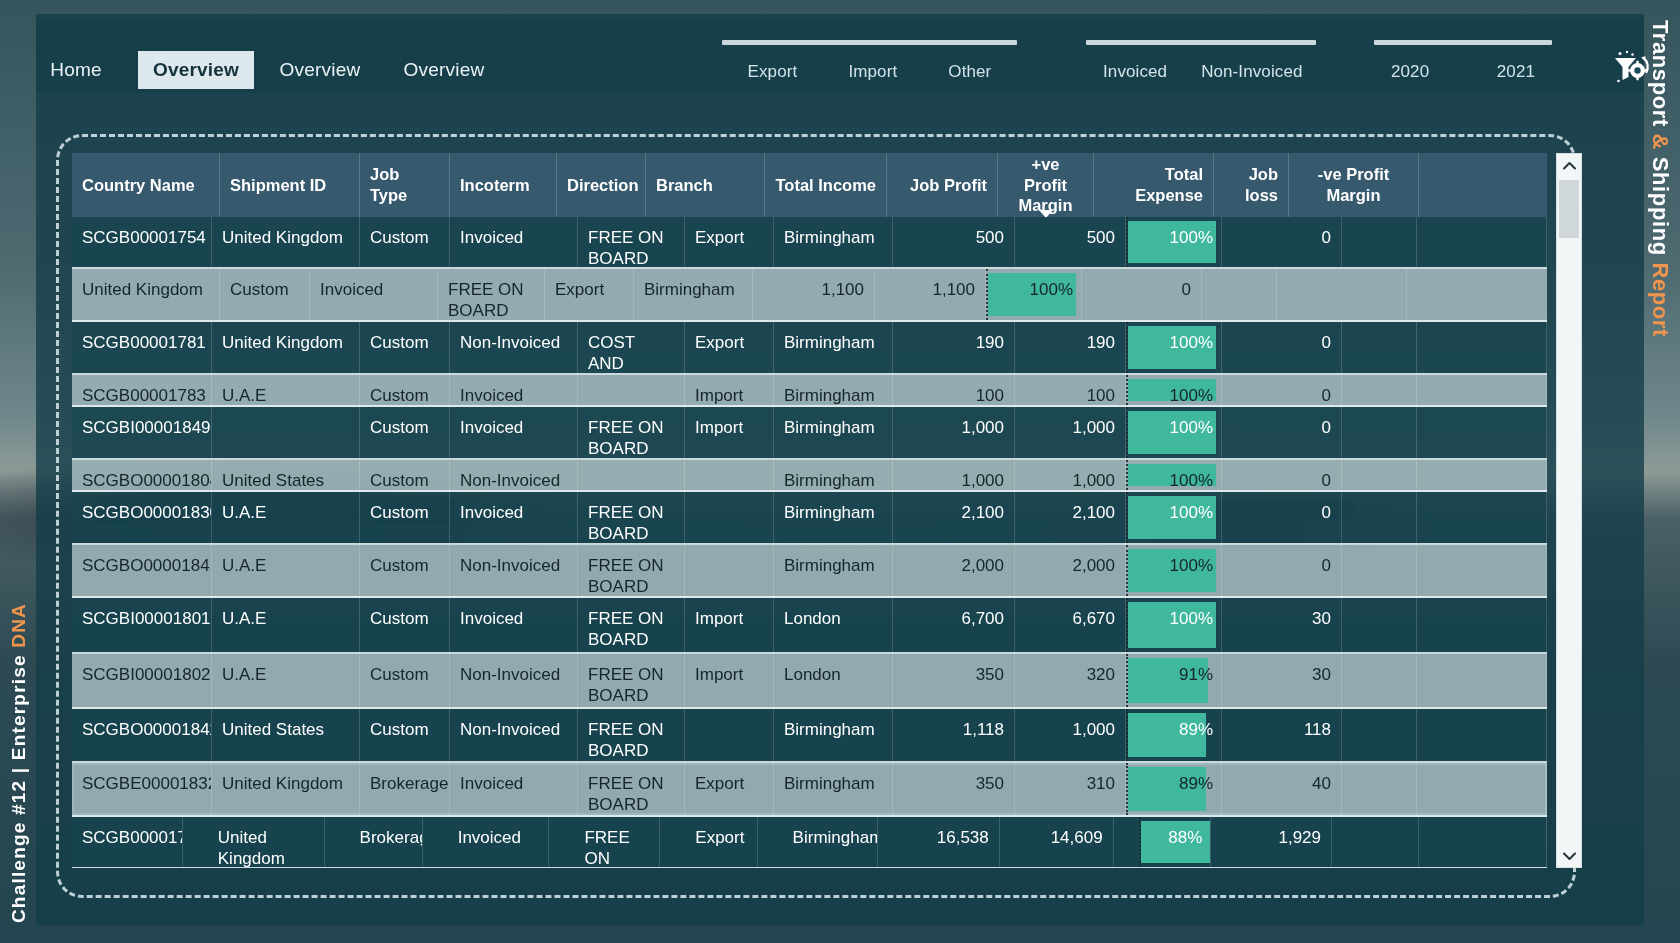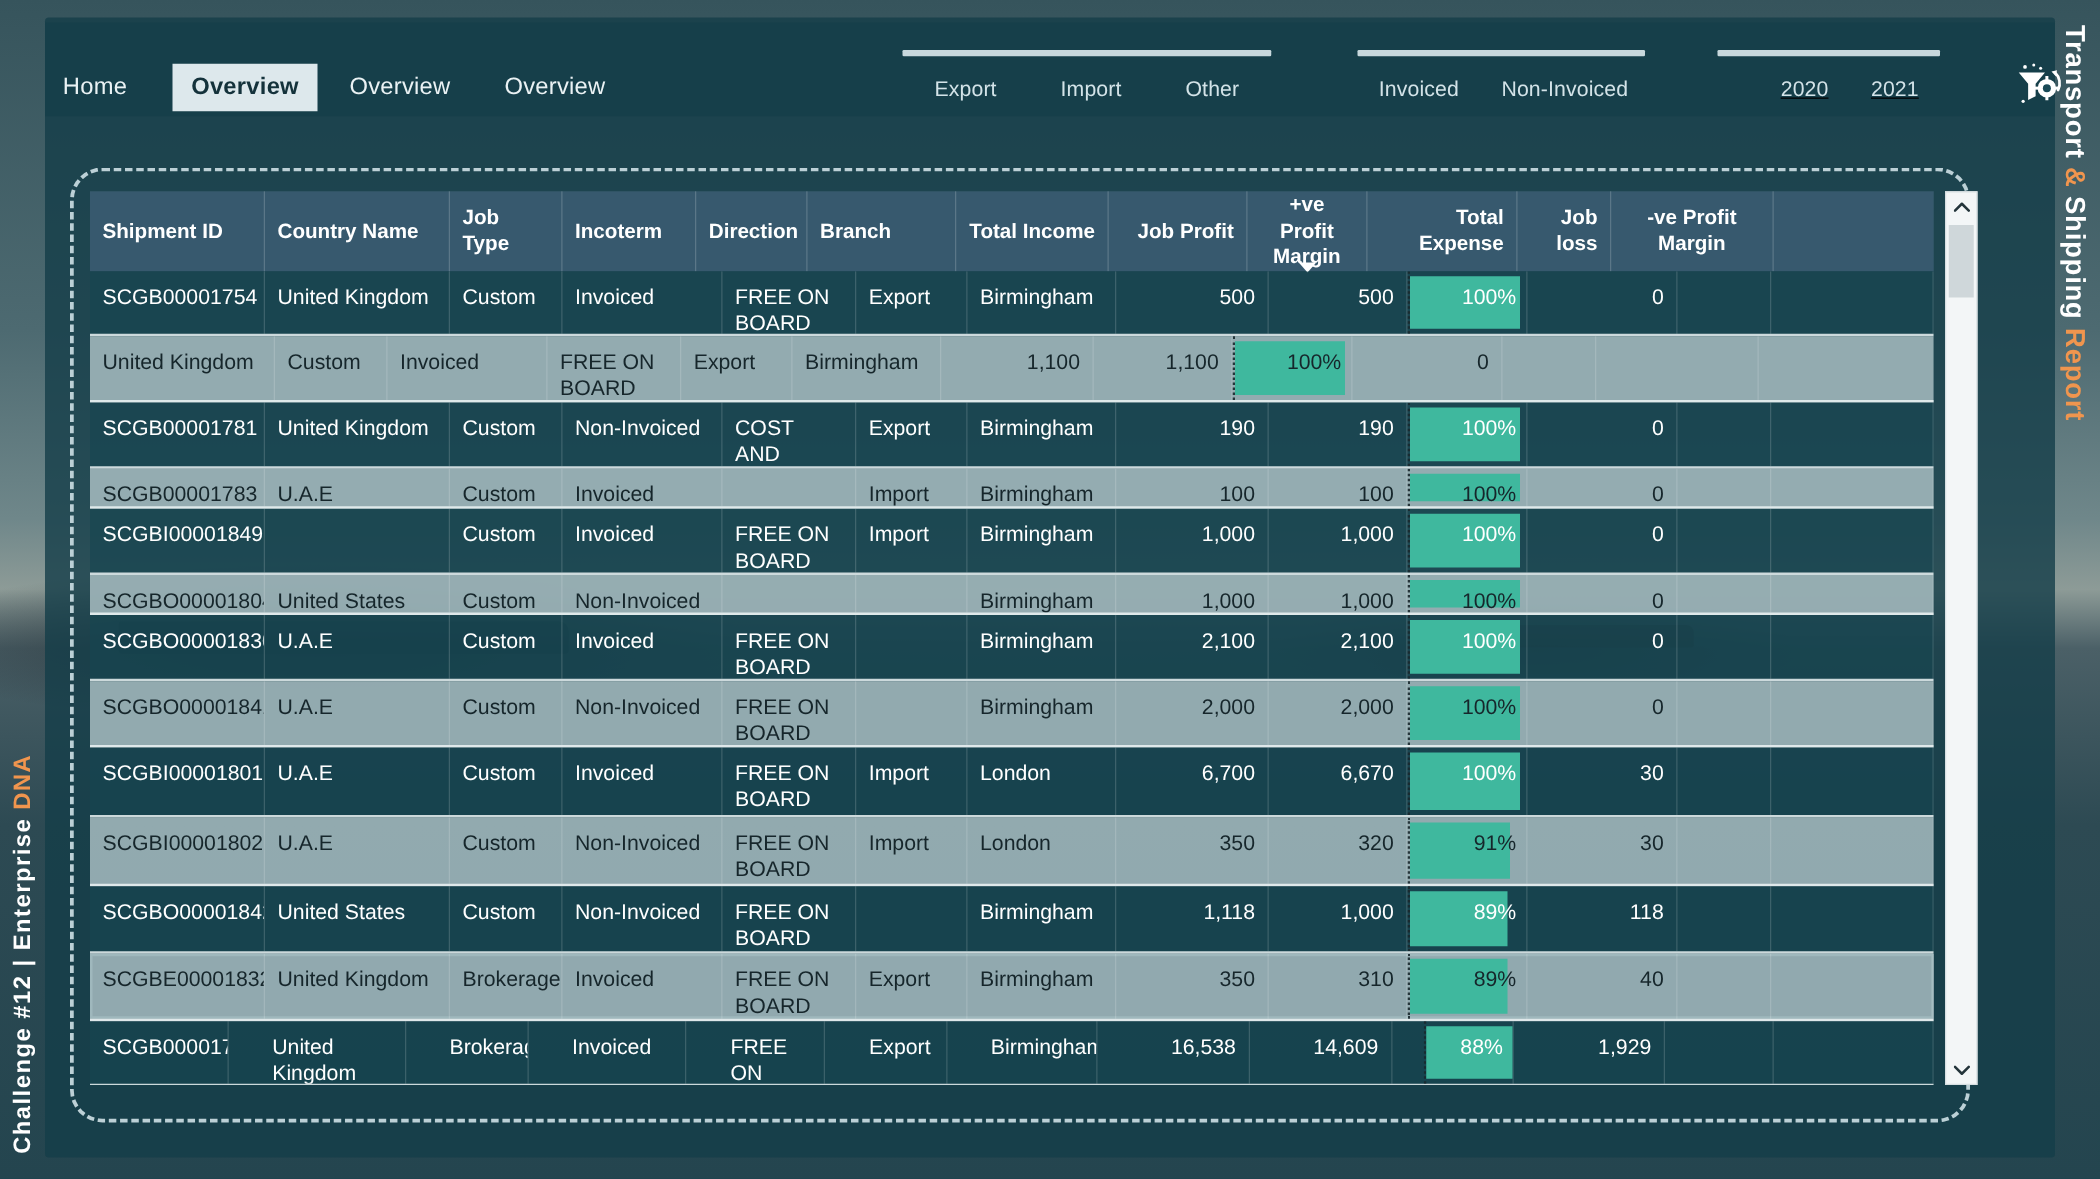--- a/index.html
+++ b/index.html
@@ -204,21 +204,21 @@
         </div>
         <div class="slicer" style="left: 1050px; width: 230px;">
           <div class="bar"></div>
           <div class="opts" style="justify-content: space-around;">
             <div class="opt">Invoiced</div>
             <div class="opt">Non-Invoiced</div>
           </div>
         </div>
         <div class="slicer" style="left: 1338px; width: 178px;">
           <div class="bar"></div>
-          <div class="opts" style="justify-content: flex-end; text-decoration: underline;">
+          <div class="opts" style="justify-content: space-between;">
             <div class="opt">2020</div>
             <div class="opt">2021</div>
           </div>
         </div>
       </div>
 
     <div id="clearfilter">
       <svg viewBox="0 0 46 46" width="46" height="46" aria-hidden="true">
         <path d="M7 12 H28 L20.5 21 V31 L14.5 34 V21 Z" fill="#ffffff"></path>
         <circle cx="29.5" cy="24.5" r="7.4" fill="#ffffff"></circle>
@@ -247,25 +247,25 @@
     <div class="vt">
       <span>Challenge #12  |  Enterprise </span><span class="o">DNA</span>
     </div>
   </div>
 
   <div id="dashframe"></div>
 
   <div id="tablewrap">
     <div id="tbl">
       <div class="thead" id="thead">
+          <div class="th " style="width: 148px;">
+            <span>Country Name</span>
+          </div>
           <div class="th " style="width: 140px;">
             <span>Shipment ID</span>
-          </div>
-          <div class="th " style="width: 148px;">
-            <span>Country Name</span>
           </div>
           <div class="th " style="width: 90px;">
             <span>Job Type</span>
           </div>
           <div class="th " style="width: 107px;">
             <span>Incoterm</span>
           </div>
           <div class="th " style="width: 89px;">
             <span>Direction</span>
           </div>

